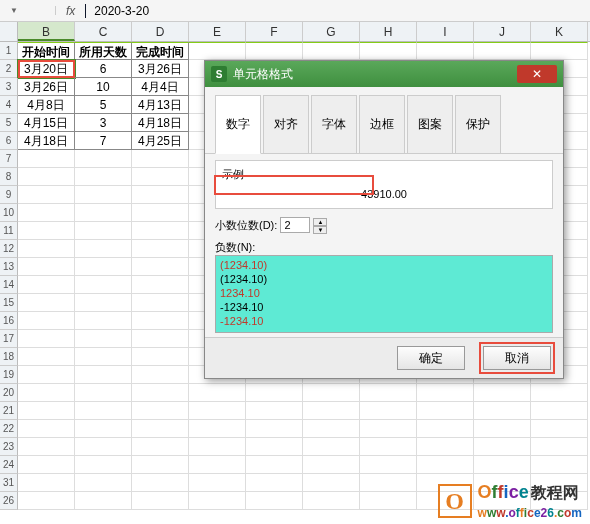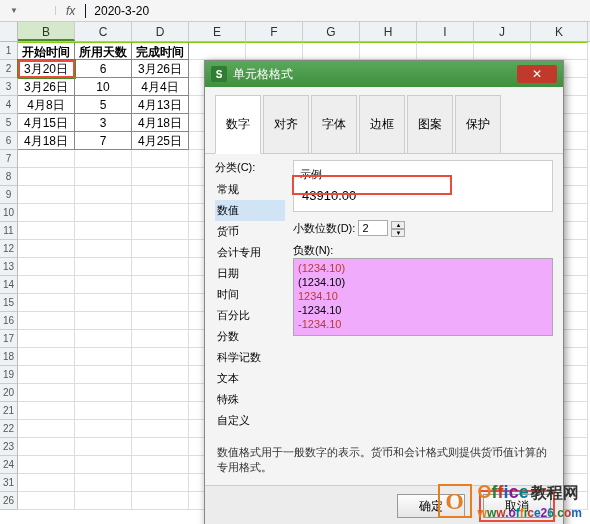--- a/index.html
+++ b/index.html
@@ -40,28 +40,28 @@
 .dlg-body { display: flex; padding: 6px 10px 4px; gap: 8px; }
 .cat-col { width: 70px; }
 .cat-label { font-size: 11px; margin-bottom: 4px; }
 .cat-list { border: none; }
 .cat-item { padding: 3px 2px; font-size: 11px; cursor: pointer; }
 .cat-item.sel { background: #d0e4f5; }
 
 .right-col { flex: 1; }
 .example-box { border: 1px solid #ccc; padding: 6px; background: #fff; margin-bottom: 8px; position: relative; }
 .exlabel { font-size: 11px; margin-bottom: 4px; }
-.exval { font-size: 13px; padding: 2px; }
+.exval { font-size: 11px; padding: 2px; text-align: center; }
 .dec-row { font-size: 11px; margin: 6px 0; }
 .spin { display: inline-block; width: 30px; border: 1px solid #aaa; padding: 1px 3px; background: #fff; }
 .spinbtn { display: inline-flex; flex-direction: column; vertical-align: middle; }
 .spbtn { width: 14px; height: 8px; font-size: 6px; line-height: 7px; border: 1px solid #aaa; background: #eee; text-align: center; }
 .chk-row { font-size: 11px; margin: 4px 0; }
 .neg-label { font-size: 11px; margin-top: 6px; }
-.neg-list { border: 1px solid #aaa; background: #f0abfc; height: 78px; padding: 2px; }
+.neg-list { border: 1px solid #aaa; background: #5eead4; height: 78px; padding: 2px; }
 .neg-item { font-size: 11px; padding: 1px 2px; }
 .neg-item.red { color: #c0392b; }
 
 .desc { font-size: 11px; color: #333; padding: 10px 12px; }
 .dlg-footer { display: flex; justify-content: flex-end; gap: 18px; padding: 8px 12px; border-top: 1px solid #ccc; background: #ececec; }
 .btn { width: 68px; height: 24px; border: 1px solid #999; background: linear-gradient(#fdfdfd,#e5e5e5); font-size: 12px; cursor: pointer; }
 
 .arrow { position: absolute; left: 278px; top: 190px; pointer-events: none; }
 .arrow svg { overflow: visible; }
 
@@ -464,37 +464,20 @@
   </div>
   <div class="tabs" id="tabs">
       <div class="tab active">数字</div>
       <div class="tab">对齐</div>
       <div class="tab">字体</div>
       <div class="tab">边框</div>
       <div class="tab">图案</div>
       <div class="tab">保护</div>
     </div>
   <div class="dlg-body">
-    <div class="cat-col">
-      <div class="cat-label">分类(C):</div>
-      <div class="cat-list" id="cats">
-          <div class="cat-item">常规</div>
-          <div class="cat-item sel">数值</div>
-          <div class="cat-item">货币</div>
-          <div class="cat-item">会计专用</div>
-          <div class="cat-item">日期</div>
-          <div class="cat-item">时间</div>
-          <div class="cat-item">百分比</div>
-          <div class="cat-item">分数</div>
-          <div class="cat-item">科学记数</div>
-          <div class="cat-item">文本</div>
-          <div class="cat-item">特殊</div>
-          <div class="cat-item">自定义</div>
-        </div>
-    </div>
     <div class="right-col">
       <div class="example-box">
         <div class="exlabel">示例</div>
         <div class="exval">43910.00</div>
         <div class="annot" style="left:-2px; top:14px; width:160px; height:20px;"></div>
       </div>
       <div class="dec-row">
         <span>小数位数(D):</span>
         <span class="spin">2</span>
         <span class="spinbtn">
@@ -505,21 +488,20 @@
       <div class="neg-label">负数(N):</div>
       <div class="neg-list" id="negs">
           <div class="neg-item red">(1234.10)</div>
           <div class="neg-item">(1234.10)</div>
           <div class="neg-item red">1234.10</div>
           <div class="neg-item">-1234.10</div>
           <div class="neg-item red">-1234.10</div>
         </div>
     </div>
   </div>
-  <div class="desc">数值格式用于一般数字的表示。货币和会计格式则提供货币值计算的专用格式。</div>
   <div class="dlg-footer">
     <button class="btn">确定</button>
     <div style="position:relative">
       <button class="btn">取消</button>
       <div class="annot" style="left:-4px; top:-4px; width:76px; height:32px;"></div>
     </div>
   </div>
 </div>
 
 <div class="logo">

